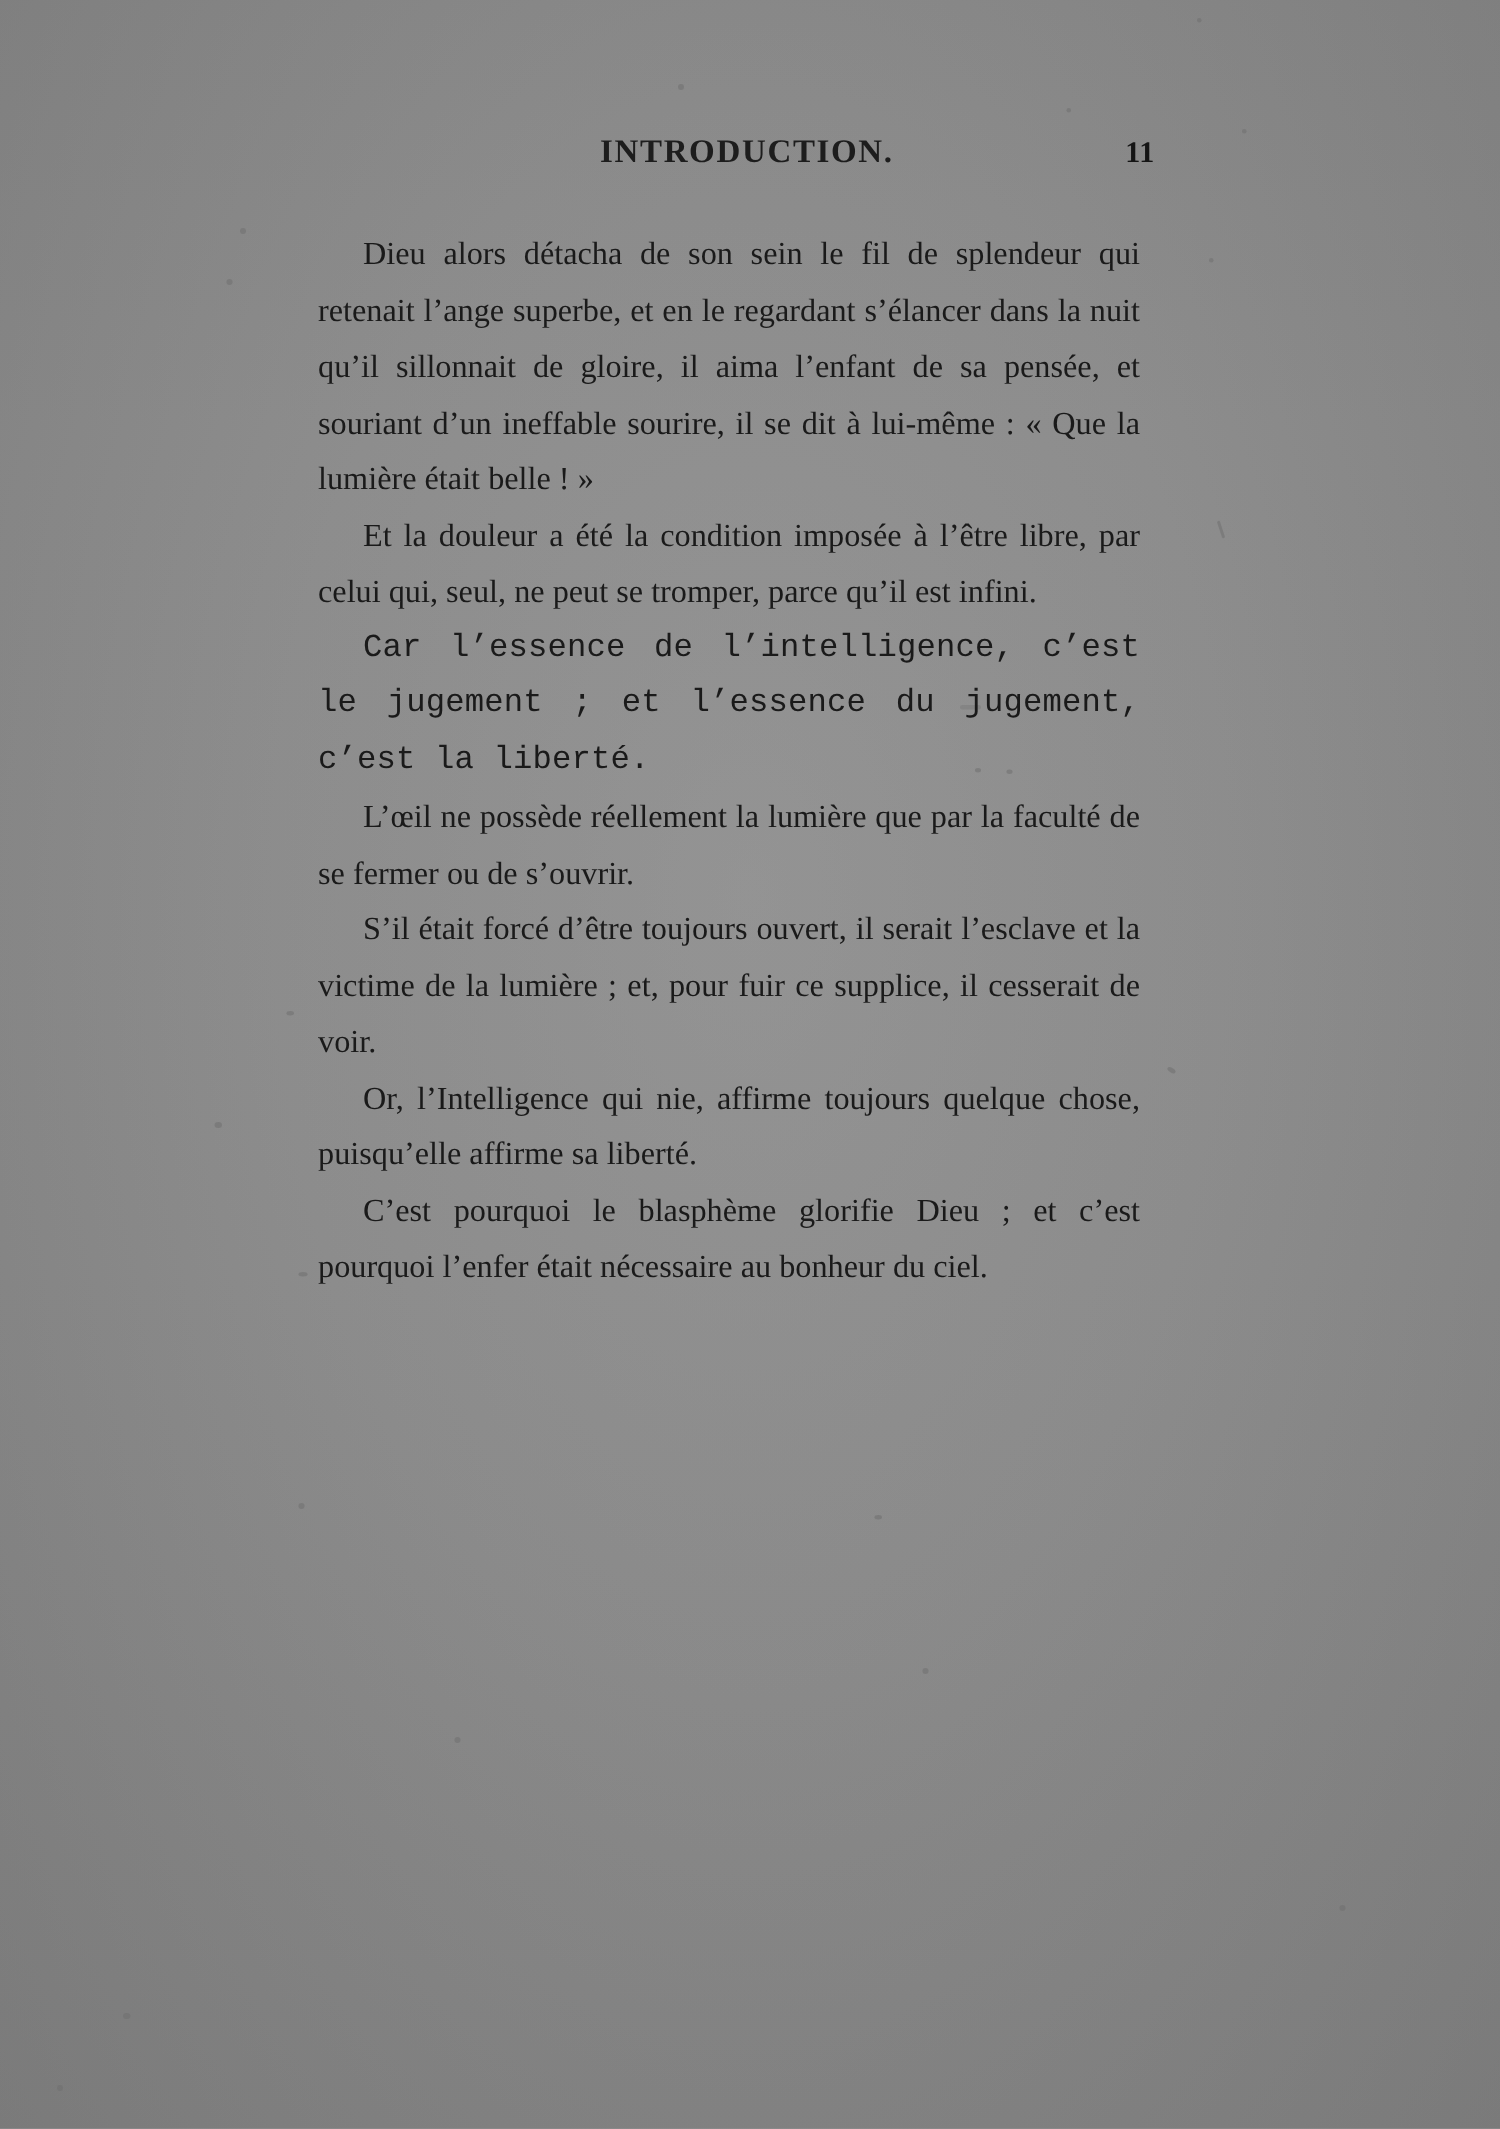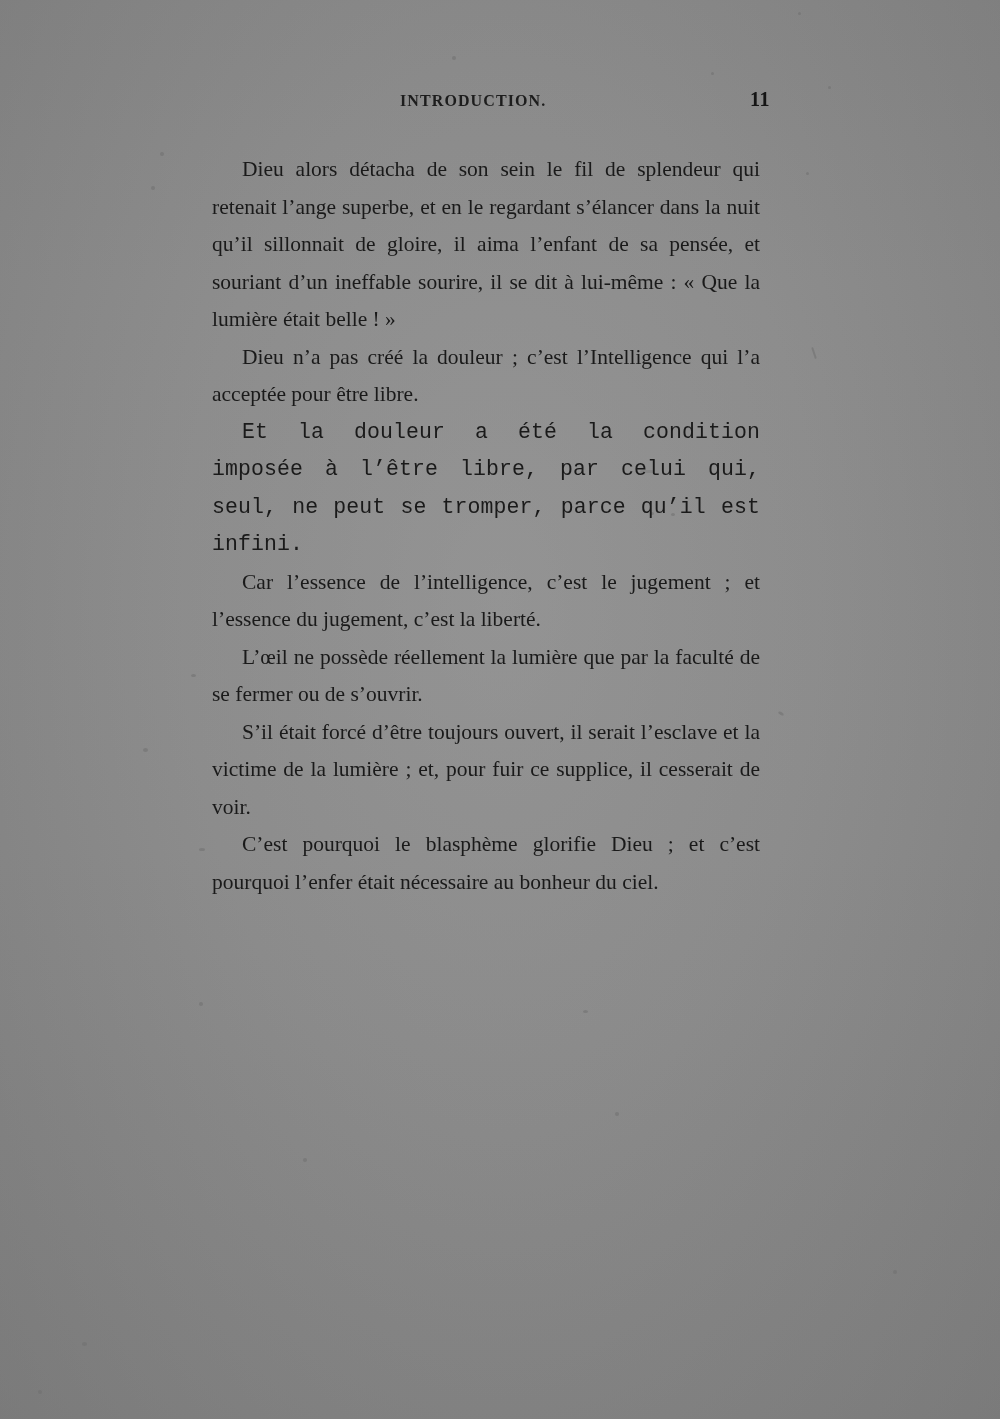--- a/index.html
+++ b/index.html
@@ -38,21 +38,21 @@
   .header {
     position: absolute;
     left: 210px;
     top: 88px;
     width: 560px;
     display: flex;
     align-items: baseline;
     justify-content: space-between;
   }
   .header-title {
-    font-size: 16px;
+    font-size: 22px;
     letter-spacing: 1.1px;
     color: #1d1d1d;
     font-variant: small-caps;
     text-transform: uppercase;
     font-weight: 600;
     margin-left: 190px;
   }
   .page-number {
     font-size: 20px;
     font-weight: 700;
@@ -108,21 +108,21 @@
 
 <div class="content">
 
   <div class="header">
     <span class="header-title">INTRODUCTION.</span>
     <span class="page-number">11</span>
   </div>
 
   <div class="body-text">
     <p>Dieu alors détacha de son sein le fil de splendeur qui retenait l’ange superbe, et en le regardant s’élancer dans la nuit qu’il sillonnait de gloire, il aima l’enfant de sa pensée, et souriant d’un ineffable sourire, il se dit à lui-même : « Que la lumière était belle ! »</p>
-    <p>Dieu n’a pas créé la douleur ; c’est l’Intelligence qui l’a acceptée pour être libre.</p>
     <p>Et la douleur a été la condition imposée à l’être libre, par celui qui, seul, ne peut se tromper, parce qu’il est infini.</p>
     <p>Car l’essence de l’intelligence, c’est le jugement ; et l’essence du jugement, c’est la liberté.</p>
     <p>L’œil ne possède réellement la lumière que par la faculté de se fermer ou de s’ouvrir.</p>
     <p>S’il était forcé d’être toujours ouvert, il serait l’esclave et la victime de la lumière ; et, pour fuir ce supplice, il cesserait de voir.</p>
+    <p>Or, l’Intelligence qui nie, affirme toujours quelque chose, puisqu’elle affirme sa liberté.</p>
     <p>C’est pourquoi le blasphème glorifie Dieu ; et c’est pourquoi l’enfer était nécessaire au bonheur du ciel.</p>
   </div>
 
 </div>
 
 </body></html>

